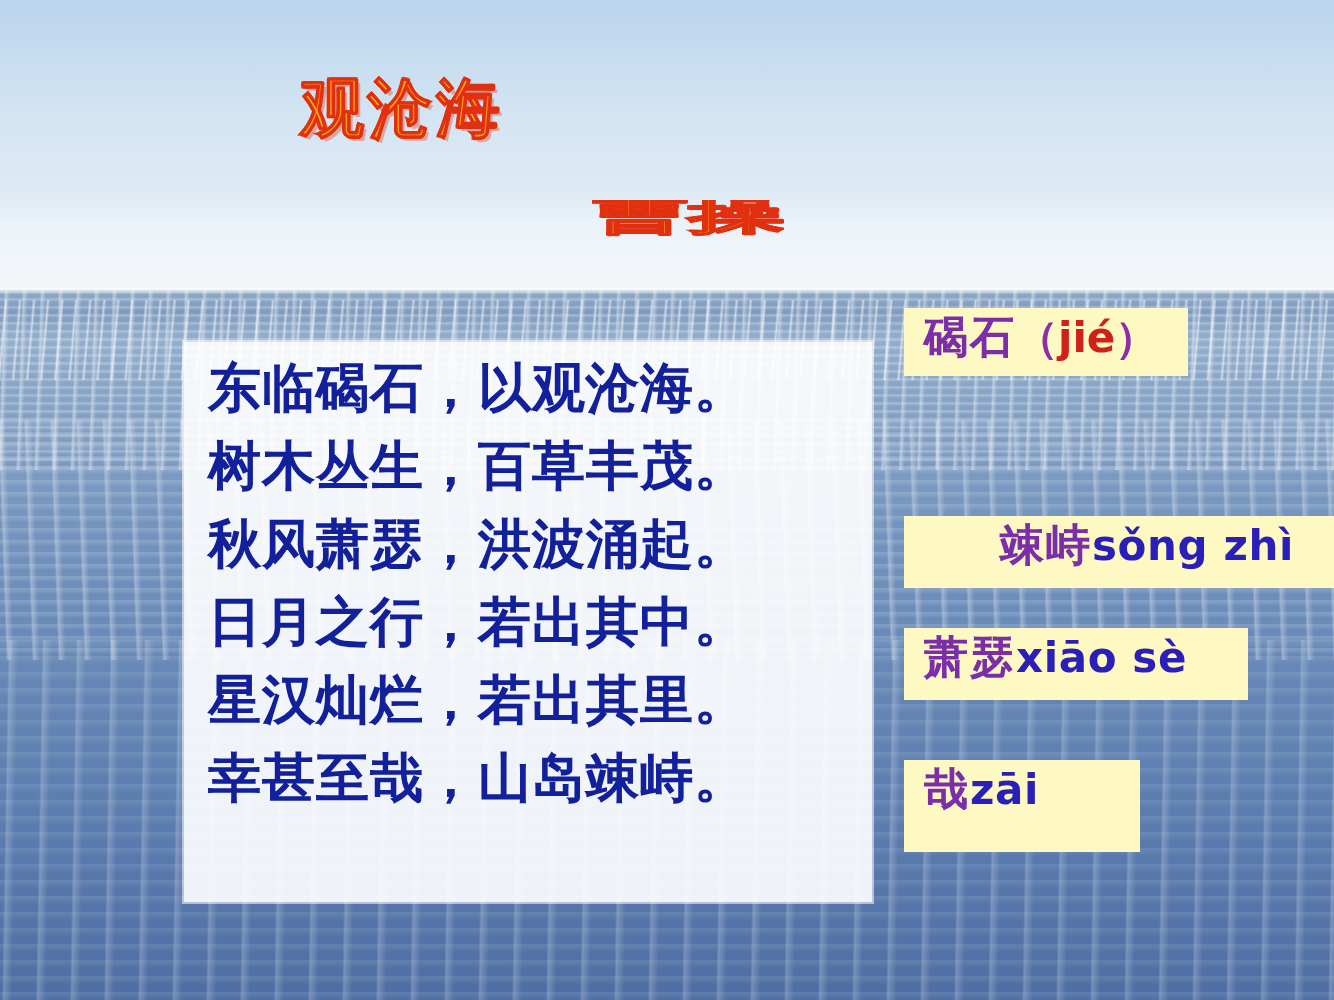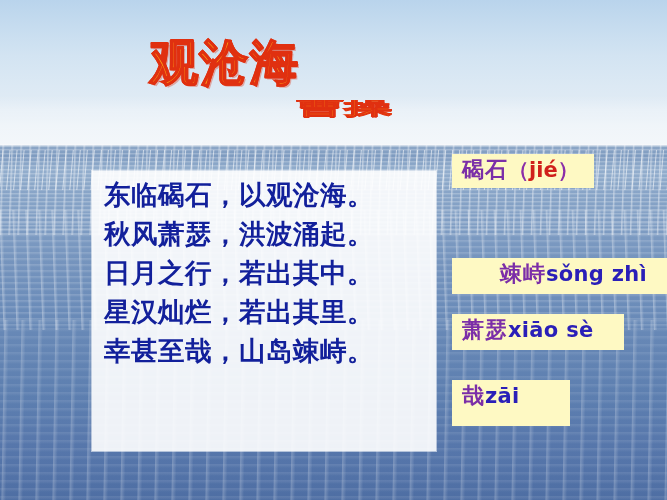--- a/index.html
+++ b/index.html
@@ -62,21 +62,21 @@
   }
   .horizon-line{
     position:absolute;left:0;top:144px;width:667px;height:3px;
     background:linear-gradient(to bottom, rgba(255,255,255,.85), rgba(160,185,210,.4));
   }
 
   
   #title-wrap{position:absolute;left:150px;top:38px;}
   .wordart{
     font-family:"DejaVu Sans", sans-serif;
-    font-size:48px;line-height:1.0;font-weight:700;
+    font-size:32px;line-height:1.0;font-weight:400;
     letter-spacing:2px;
     color:#FFA616;
     -webkit-text-stroke:1.6px #E03010;
     text-shadow:
        1px 0 0 #E03010, -1px 0 0 #E03010,
        0 1px 0 #E03010, 0 -1px 0 #E03010,
        2px 2px 0 rgba(224,48,16,.35);
     white-space:nowrap;
   }
   #author-wrap{
@@ -165,20 +165,21 @@
     <div class="wordart">观沧海</div>
   </div>
 
   <div id="author-wrap">
     <span class="wordart-author">曹操</span>
   </div>
 
   <div id="poem-panel">
     <div id="poem-lines">
       <div class="poem-line">东临碣石，以观沧海。</div>
+      <div class="poem-line">树木丛生，百草丰茂。</div>
       <div class="poem-line">秋风萧瑟，洪波涌起。</div>
       <div class="poem-line">日月之行，若出其中。</div>
       <div class="poem-line">星汉灿烂，若出其里。</div>
       <div class="poem-line">幸甚至哉，山岛竦峙。</div>
     </div>
   </div>
 
   <div class="anno" id="anno1">
     <span class="hz">碣石</span><span class="paren">（</span><span class="py-red">jié</span><span class="paren">）</span>
   </div>

